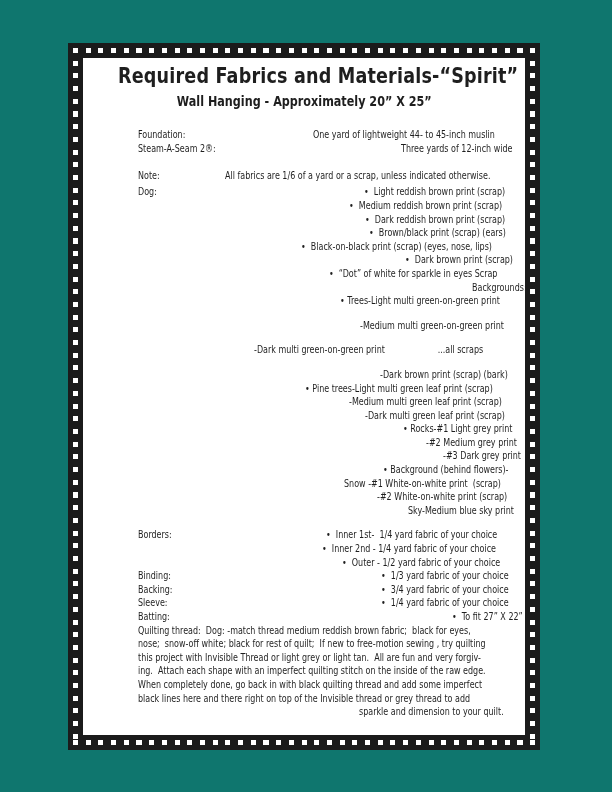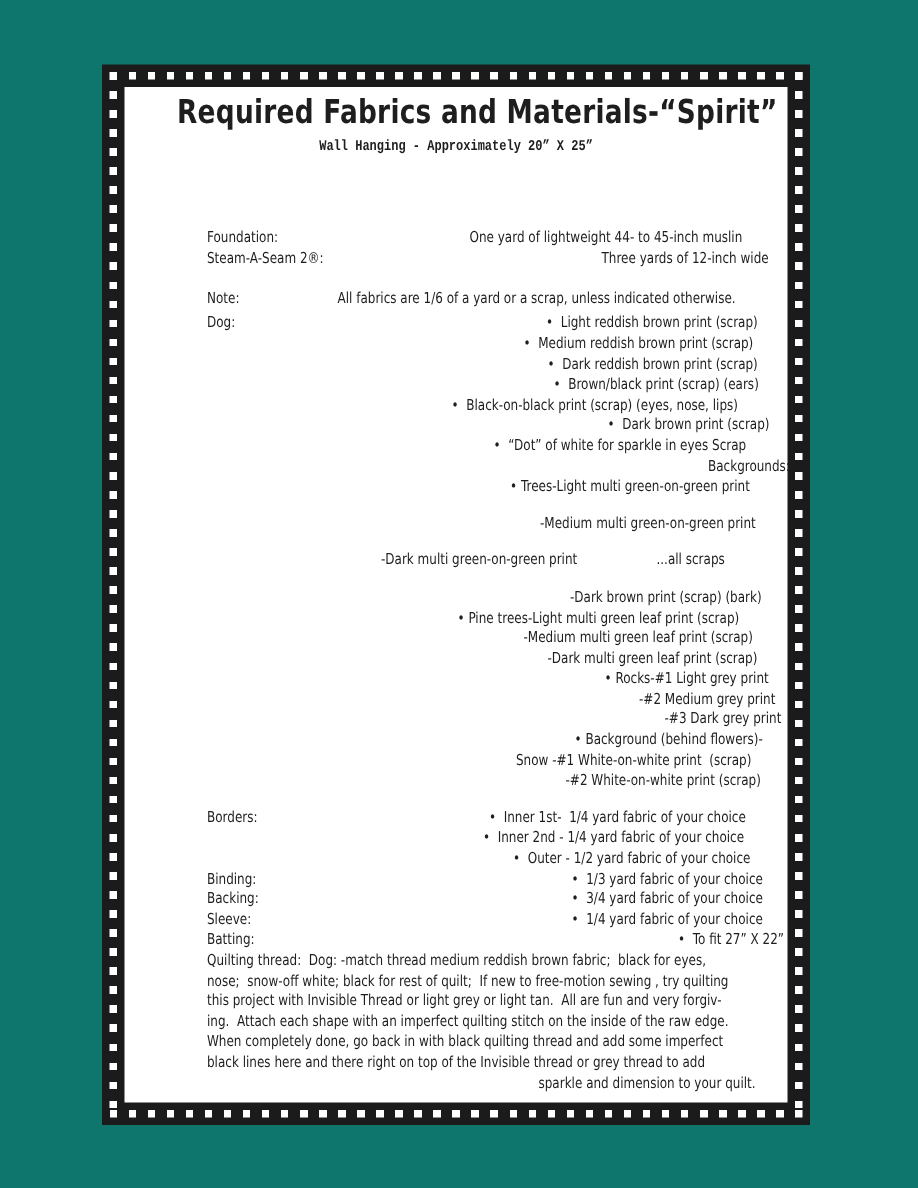--- a/index.html
+++ b/index.html
@@ -13,23 +13,23 @@
   .dots-top    { left:5px; right:5px; top:5px;    height:5px; background:repeating-linear-gradient(to right,#ffffff 0 5px,transparent 5px 12.7px); }
   .dots-bottom { left:5px; right:5px; bottom:5px; height:5px; background:repeating-linear-gradient(to right,#ffffff 0 5px,transparent 5px 12.7px); }
   .dots-left   { top:5px; bottom:5px; left:5px;   width:5px;  background:repeating-linear-gradient(to bottom,#ffffff 0 5px,transparent 5px 12.7px); }
   .dots-right  { top:5px; bottom:5px; right:5px;  width:5px;  background:repeating-linear-gradient(to bottom,#ffffff 0 5px,transparent 5px 12.7px); }
 
   
   .sx { display:inline-block; transform:scaleX(0.8); transform-origin:0 50%; white-space:pre; }
   .sxc { display:inline-block; transform:scaleX(0.8); transform-origin:50% 50%; white-space:pre; }
 
   .title-wrap { position:absolute; left:68px; top:63px; width:472px; text-align:center; font-size:22px; font-weight:bold; letter-spacing:0.2px; }
-  .subtitle-wrap { position:absolute; left:68px; top:93px; width:472px; text-align:center; font-size:10px; font-weight:bold;font-family:Liberation Mono, monospace; }
+  .subtitle-wrap { position:absolute; left:68px; top:93px; width:472px; text-align:center; font-size:14px; font-weight:bold; }
 
-  .body { position:absolute; left:138px; top:152px; width:402px; font-size:10px; line-height:13.6px; }
+  .body { position:absolute; left:138px; top:128px; width:402px; font-size:10px; line-height:13.6px; }
 
   .row { display:flex; align-items:flex-start; }
   .k { flex:0 0 auto; transform:scaleX(0.8); transform-origin:0 50%; white-space:pre; }
   .k69 { min-width:69px; }
   .k47 { min-width:47px; }
   .k29 { min-width:29px; }
   .k42 { min-width:42px; }
   .v { flex:1 1 auto; min-width:0; }
   .ln { white-space:pre;text-align:right; }
 
@@ -108,20 +108,21 @@
       <div class="ln in74"><span class="sx">-Dark brown print (scrap) (bark)</span></div>
       <div class="ln in50"><span class="sx">• Pine trees-Light multi green leaf print (scrap)</span></div>
       <div class="ln in99"><span class="sx">-Medium multi green leaf print (scrap)</span></div>
       <div class="ln in99"><span class="sx">-Dark multi green leaf print (scrap)</span></div>
       <div class="ln in40"><span class="sx">• Rocks-#1 Light grey print</span></div>
       <div class="ln in80"><span class="sx">-#2 Medium grey print</span></div>
       <div class="ln in80"><span class="sx">-#3 Dark grey print</span></div>
       <div class="ln in40"><span class="sx">• Background (behind flowers)-</span></div>
       <div class="ln in107"><span class="sx">Snow -#1 White-on-white print  (scrap)</span></div>
       <div class="ln in130"><span class="sx">-#2 White-on-white print (scrap)</span></div>
+      <div class="ln in105"><span class="sx">Sky-Medium blue sky print</span></div>
     </div>
 
     <div class="row borders-gap">
       <span class="k k42">Borders:</span>
       <div class="v">
         <div class="ln"><span class="sx">•  Inner 1st-  1/4 yard fabric of your choice</span></div>
         <div class="ln"><span class="sx">•  Inner 2nd - 1/4 yard fabric of your choice</span></div>
         <div class="ln"><span class="sx">•  Outer - 1/2 yard fabric of your choice</span></div>
       </div>
     </div>

